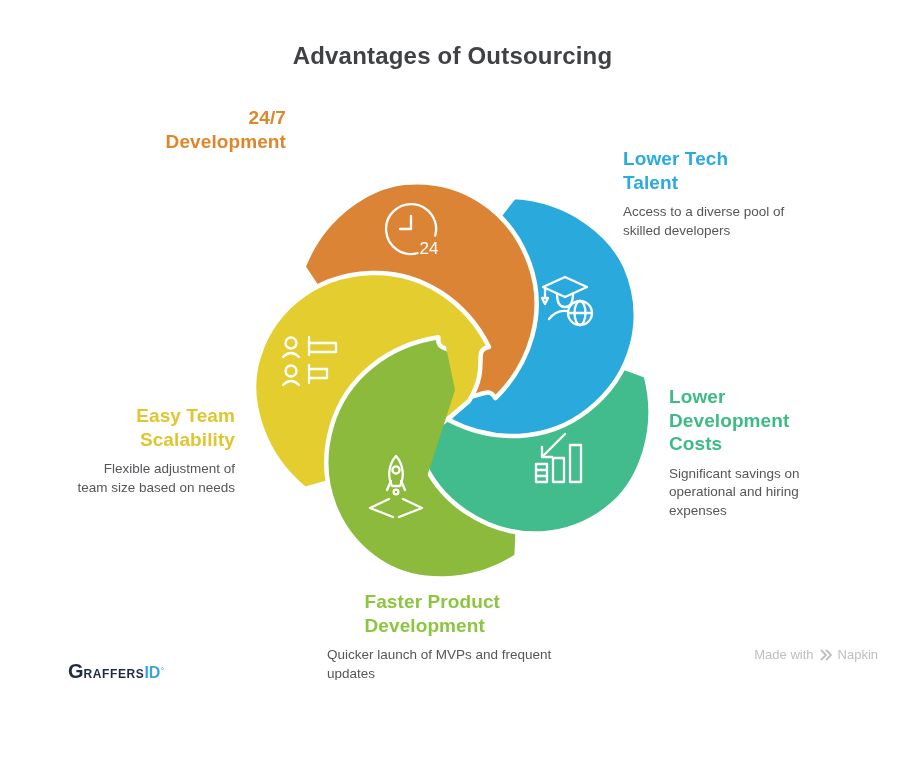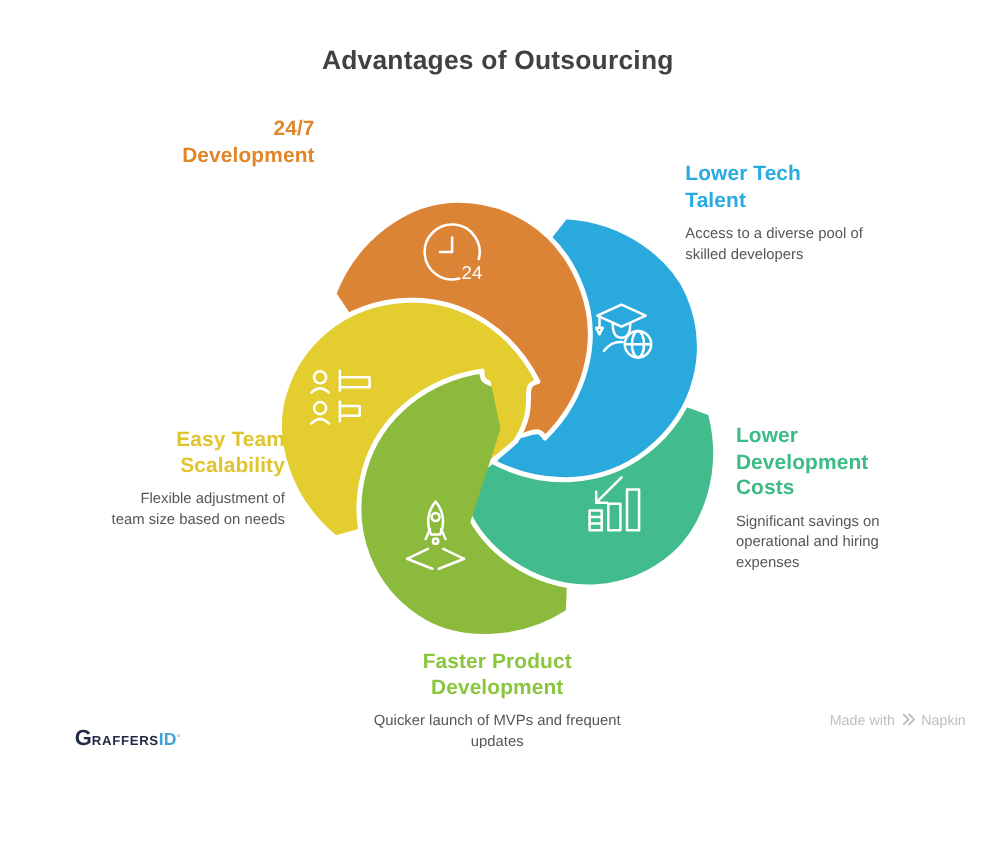--- a/index.html
+++ b/index.html
@@ -13,49 +13,49 @@
   }
   .label-block{position:absolute;}
   .label-block h3{
     margin:0;font-size:19px;font-weight:bold;line-height:1.24;letter-spacing:.1px;
   }
   .label-block p{
     margin:9px 0 0 0;font-size:13.5px;line-height:1.38;color:#55565a;
   }
   .align-right{text-align:right;}
   .align-left{text-align:left;}
-  .align-center{text-align:center;}
+  .align-center{}
 
   #block-247{left:128px;top:106px;width:158px;}
   #block-247 h3{max-width:150px;margin-left:auto;color:#e0862a;}
   #block-global{left:623px;top:147px;width:172px;}
   #block-global h3{max-width:132px;color:#29abe2;}
   #block-lower{left:669px;top:385px;width:185px;}
   #block-lower h3{max-width:142px;color:#3dbb85;}
   #block-faster{left:327px;top:590px;width:250px;}
   #block-faster h3{max-width:175px;margin:0 auto;color:#8cc63f;}
-  #block-easy{left:75px;top:388px;width:160px;margin-left:24px;}
+  #block-easy{left:75px;top:404px;width:160px;}
   #block-easy h3{max-width:122px;margin-left:auto;color:#e0c52e;}
 
   #pinwheel-svg{position:absolute;left:0;top:0;}
 
   #brand-logo{
     position:absolute;left:56px;top:661px;width:108px;text-align:right;color:#1f2a44;
     user-select:none;
   }
   #brand-logo .row1{line-height:20px;white-space:nowrap;}
   #brand-logo .big-g{font-size:20px;font-weight:bold;color:#1f2a44;}
   #brand-logo .brand-rest{font-size:12px;font-weight:bold;letter-spacing:.6px;color:#1f2a44;}
   #brand-logo .brand-id{font-size:16px;font-weight:bold;color:#3ea4d8;}
   #brand-logo .deg{font-size:9px;vertical-align:top;color:#3ea4d8;}
   #brand-logo .row2{
     margin-top:1px;font-size:5.5px;letter-spacing:.9px;color:#1f2a44;white-space:nowrap;
   }
   #attribution{
-    position:absolute;right:27px;bottom:18px;display:flex;align-items:flex-start;gap:5px;
+    position:absolute;right:27px;bottom:18px;display:flex;align-items:flex-end;gap:5px;
     font-size:13px;color:#bfbfbf;
   }
 </style>
 </head>
 <body>
 
 <div id="canvas">
 
   <div id="main-title">Advantages of Outsourcing</div>
 

